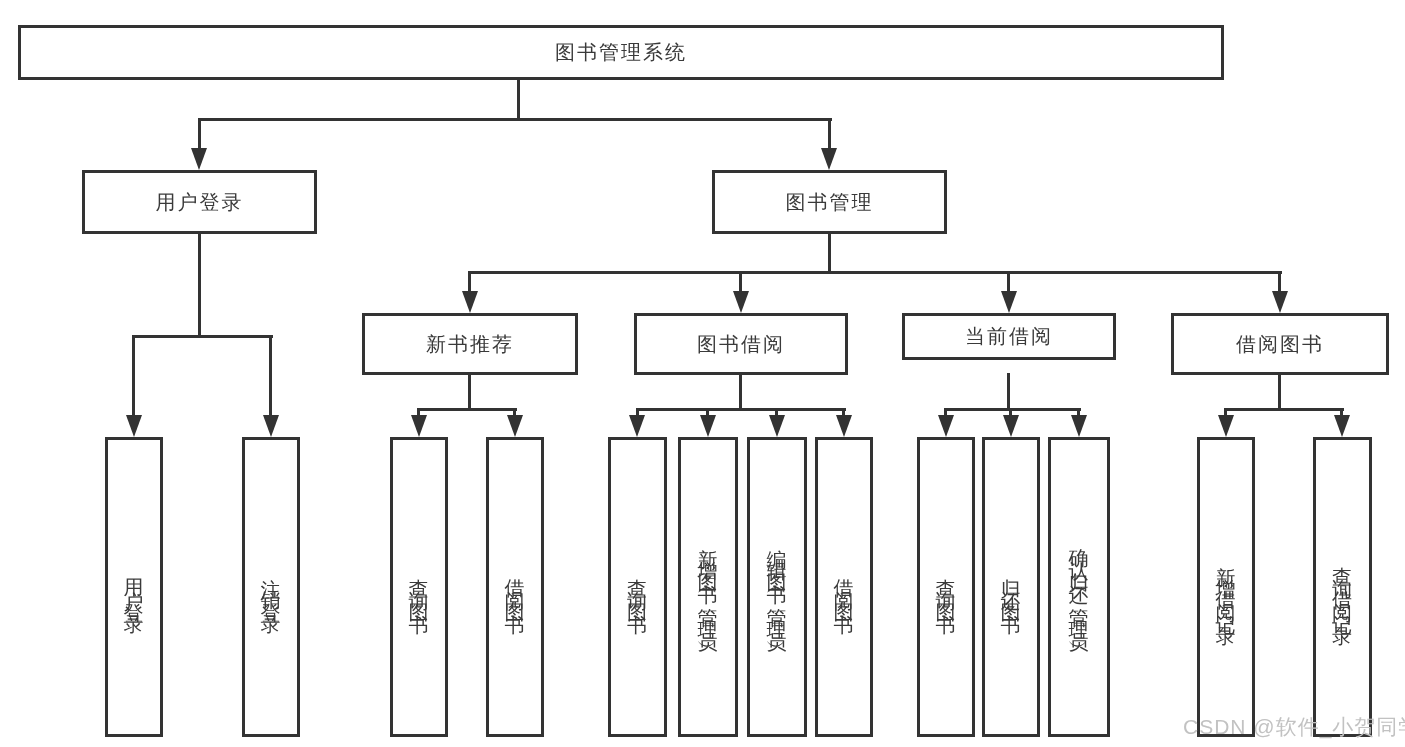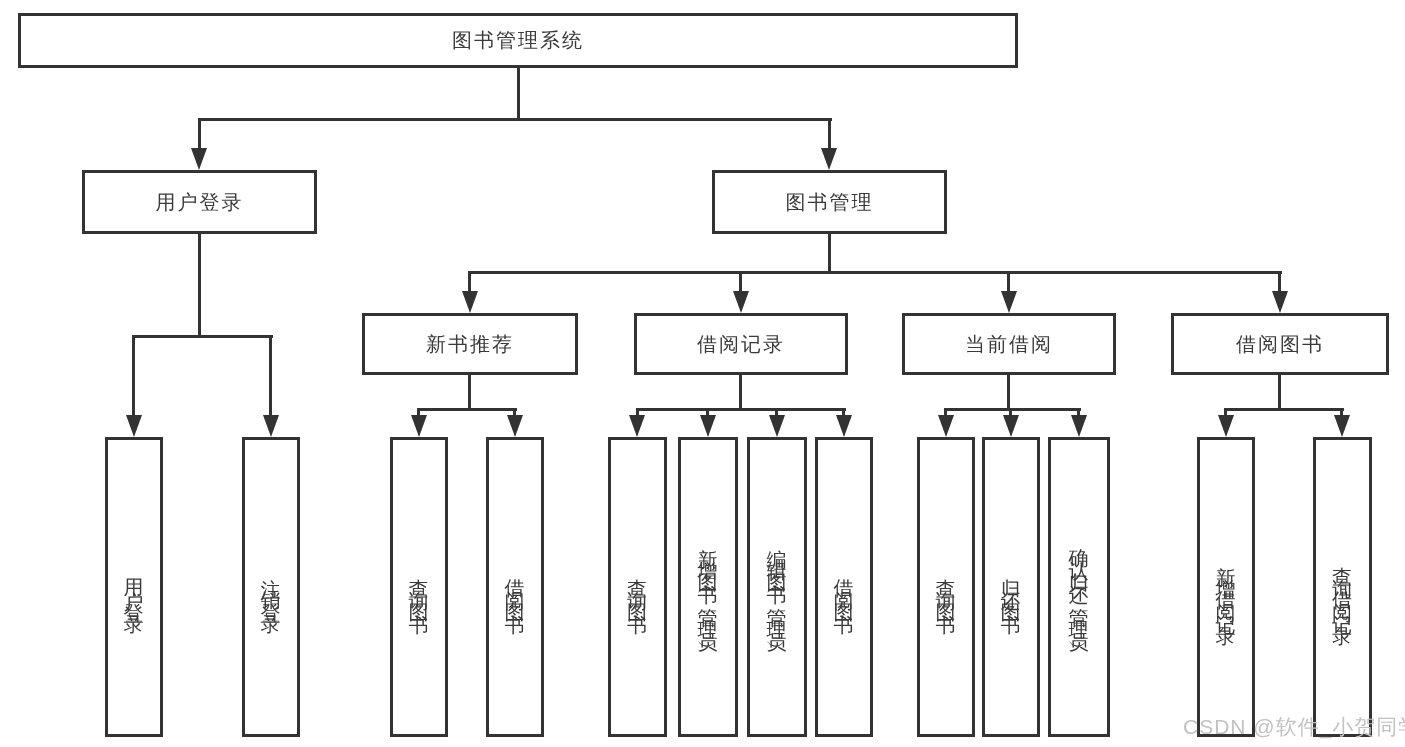--- a/index.html
+++ b/index.html
@@ -32,38 +32,38 @@
   .watermark{
     position:absolute;left:1183px;top:713px;z-index:3;
     font-size:21px;color:var(--wm);letter-spacing:1px;white-space:nowrap;
   }
 </style>
 </head>
 <body>
 
 <div class="canvas">
 
-  <div class="nd" style="left:18px;top:13px;width:1000px;height:55px">
+  <div class="nd" style="left:18px;top:25px;width:1206px;height:55px">
     <span>图书管理系统</span>
   </div>
 
   <div class="nd" style="left:82px;top:170px;width:235px;height:64px">
     <span>用户登录</span>
   </div>
   <div class="nd" style="left:362px;top:313px;width:216px;height:62px">
     <span>新书推荐</span>
   </div>
 
   <div class="nd" style="left:712px;top:170px;width:235px;height:64px">
     <span>图书管理</span>
   </div>
   <div class="nd" style="left:634px;top:313px;width:214px;height:62px">
-    <span>借阅记录</span>
+    <span>图书借阅</span>
   </div>
-  <div class="nd" style="left:902px;top:313px;width:214px;height:62px">
+  <div class="nd" style="left:902px;top:313px;width:214px;height:47px">
     <span>当前借阅</span>
   </div>
   <div class="nd" style="left:1171px;top:313px;width:218px;height:62px">
     <span>借阅图书</span>
   </div>
 
   <div class="nd leaf" style="left:105px;top:437px;width:58px;height:300px">
     <span>用户登录</span>
   </div>
   <div class="nd leaf" style="left:242px;top:437px;width:58px;height:300px">

